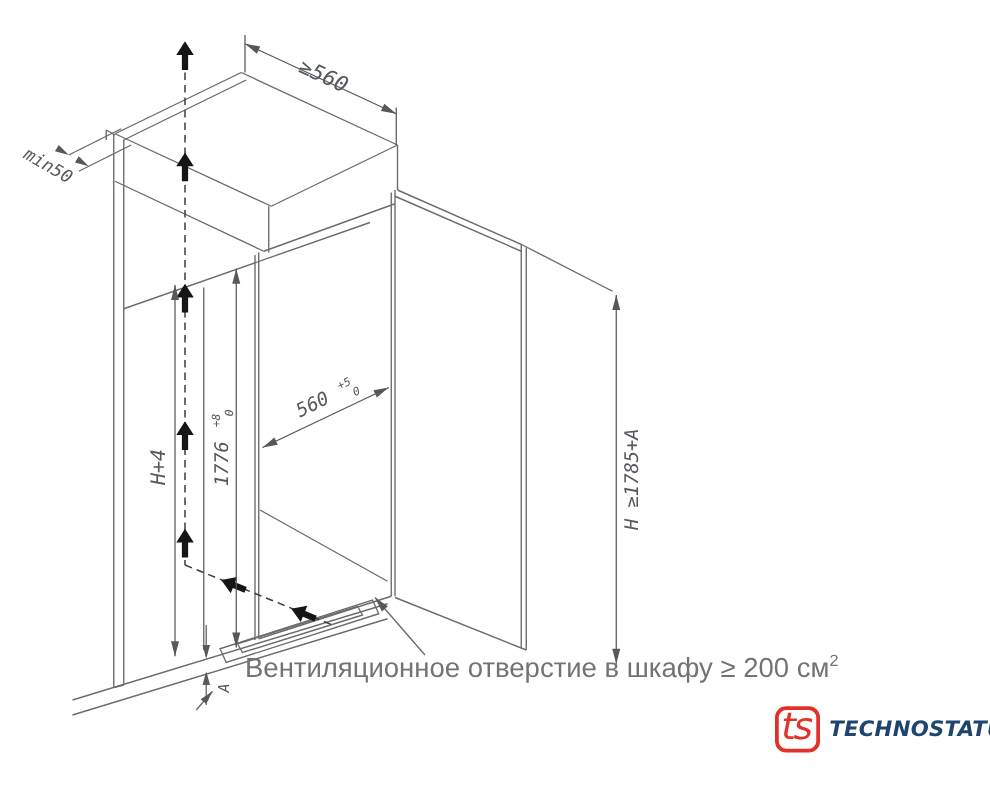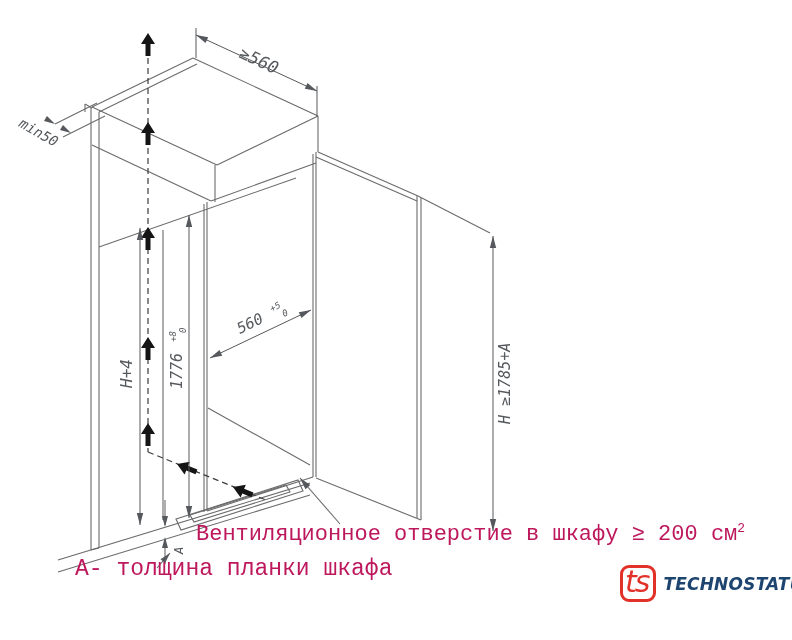--- a/index.html
+++ b/index.html
@@ -1,21 +1,21 @@
 <!DOCTYPE html>
 <html><head>
 <meta charset="utf-8">
 <style>
   html,body{margin:0;padding:0;background:#ffffff;}
   body{width:792px;height:640px;position:relative;overflow:hidden;
        font-family:"DejaVu Sans", sans-serif;}
   #stage{position:absolute;inset:0;}
   svg text{font-family:"DejaVu Sans Mono", monospace;fill:#55585c;}
-  .caption{position:absolute;color:#be185d;white-space:nowrap;
-           font-family:Liberation Mono, monospace;}
+  .caption{position:absolute;color:#737373;white-space:nowrap;
+           font-family:Liberation Sans, sans-serif;}
   #vent-caption{left:196px;top:521px;font-size:22px;}
   #vent-caption sup{font-size:13px;}
   #legend-a{left:75px;top:556px;font-size:23px;}
   #logo{position:absolute;left:620px;top:565px;display:flex;align-items:center;gap:7px;}
   #logo .mark{color:#e23128;font-weight:normal;font-style:italic;font-size:30px;
               line-height:28px;letter-spacing:-2px;border:3px solid #e23128;
               border-radius:9px;padding:0 5px 3px 2px;}
   #logo .name{color:#1d4570;font-weight:bold;font-style:italic;font-size:17px;
               letter-spacing:0.2px;}
 </style>
@@ -136,20 +136,19 @@
     <tspan dx="-11" dy="10" font-size="9">0</tspan>
   </text>
   <text transform="translate(510,424) rotate(-90)" font-size="15" font-style="italic">H ≥1785+A</text>
   <text transform="translate(183,554) rotate(-90)" font-size="12" font-style="italic">A</text>
 </svg>
 
 
 <div class="caption" id="vent-caption">
   <span>Вентиляционное отверстие в шкафу ≥ 200 см</span><sup>2</sup>
 </div>
-<div class="caption" id="legend-a">А- толщина планки шкафа</div>
 
 
 <div id="logo">
   <span class="mark">ts</span>
   <span class="name">TECHNOSTATUS</span>
 </div>
 </div>
 
 </body></html>

